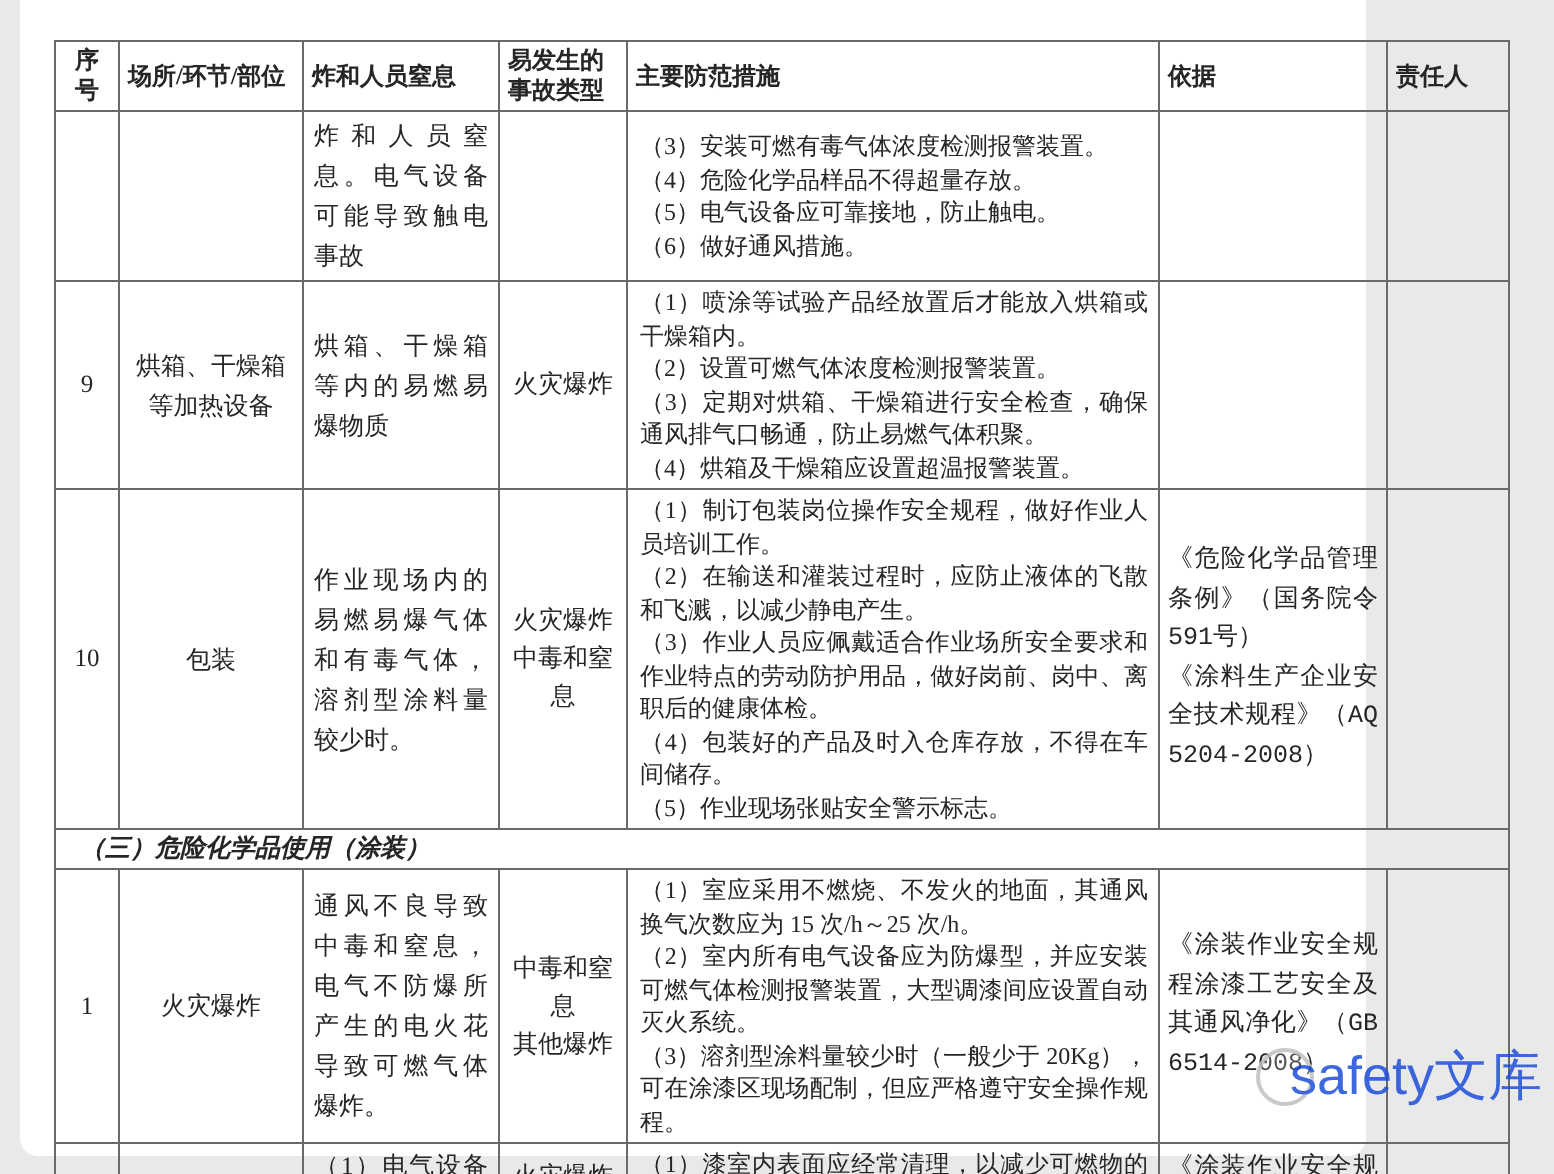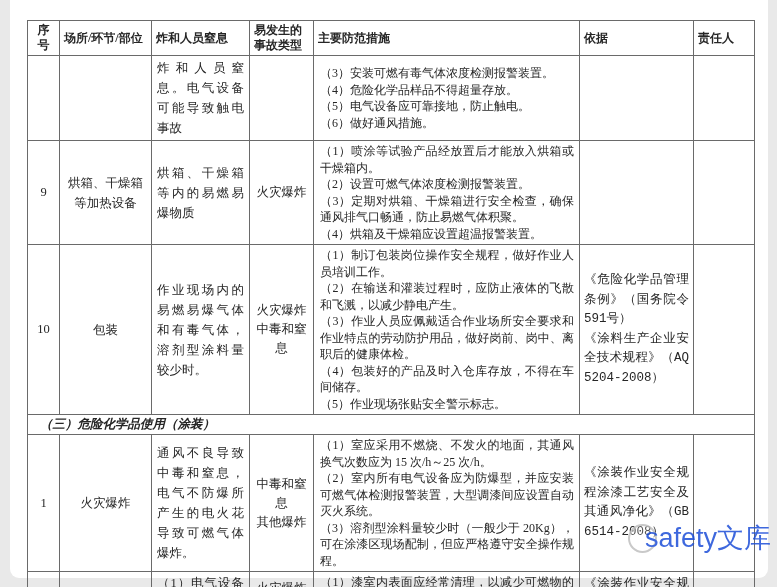--- a/index.html
+++ b/index.html
@@ -6,21 +6,21 @@
   body {
     width:777px; height:587px;
     background:#e9e9e9;
     position:relative;
     font-family:"Liberation Serif","DejaVu Serif",serif;
     color:#262626;
     overflow:hidden;
   }
   .page {
     position:absolute; left:10px; top:0;
-    width:758px; height:578px;
+    width:673px; height:578px;
     background:#ffffff;
     border-radius:0 0 9px 9px;
   }
   table.hazard {
     position:absolute; left:17px; top:20px;
     width:727px;
     border-collapse:collapse;
     table-layout:fixed;
   }
   td, th {

